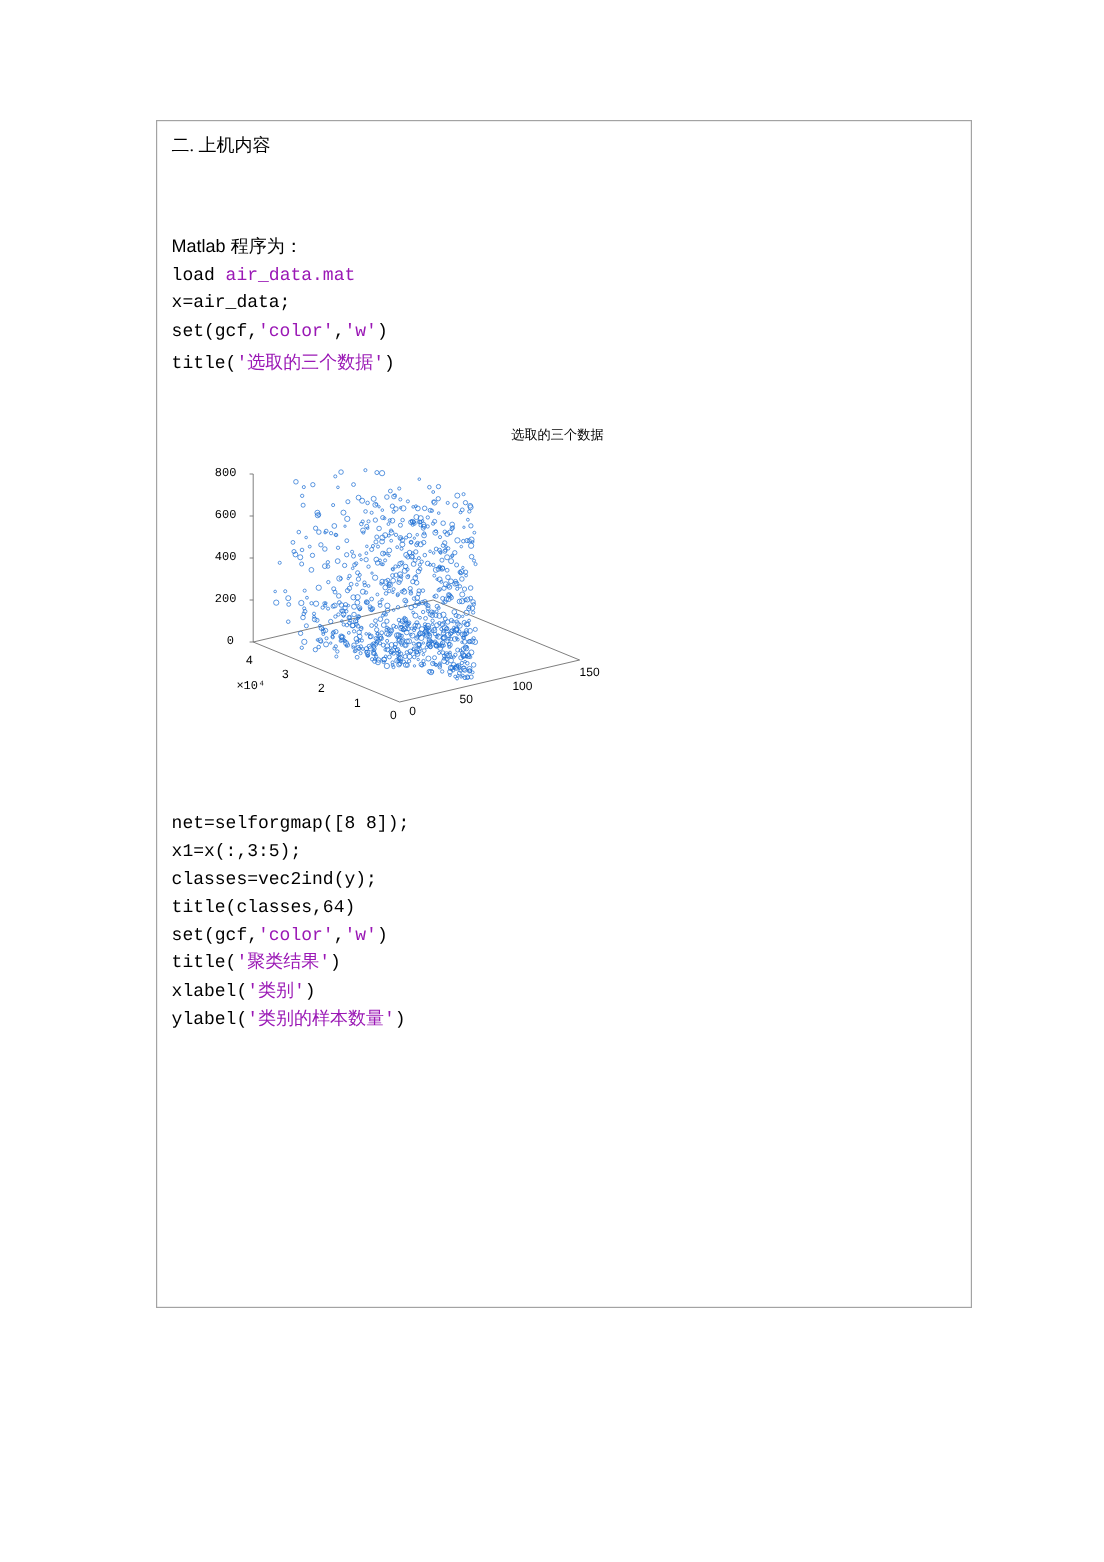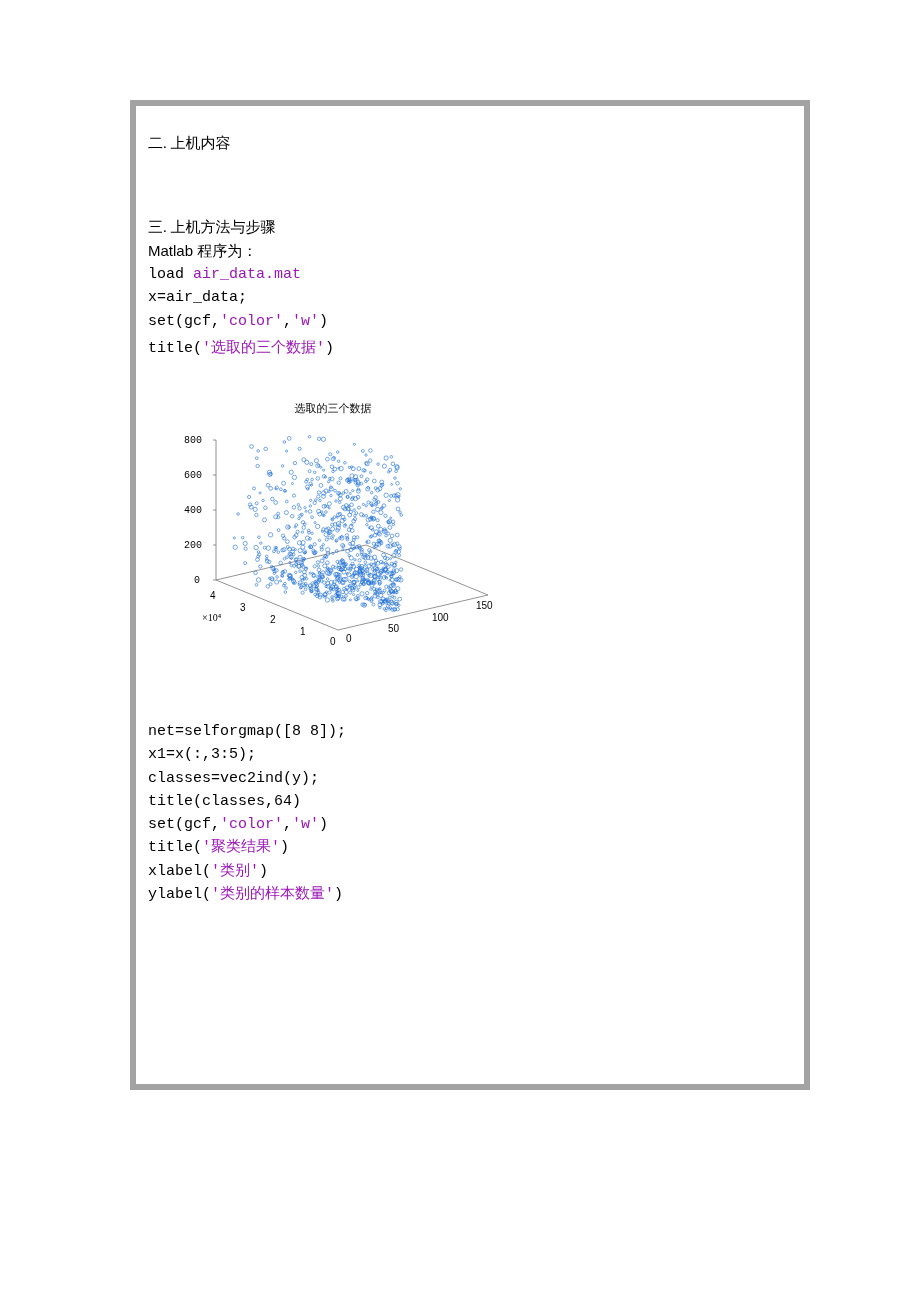--- a/index.html
+++ b/index.html
@@ -1,42 +1,41 @@
 <!DOCTYPE html>
 <html><head>
 <meta charset="utf-8">
 <style>
 body{margin:0;background:#fff;font-family:"SimSun","Microsoft YaHei",serif;font-size:15px;line-height:1.6}
 .page{width:920px;min-height:1302px;margin:0 auto;background:#fff;position:relative;padding:100px 110px 0 130px;box-sizing:border-box}
-.frame{border:6px solid #a3a3a3;padding:25px 12px 40px 12px;min-height:990px;box-sizing:border-box}
+.frame{border:1px solid #a3a3a3;padding:9px 12px 40px 12px;min-height:990px;box-sizing:border-box}
 .chinese{font-family:"SimSun",serif}
 .code{font-family:"Courier New",monospace;font-size:15px;line-height:1.55}
 .str{color:#9a18b5}
 .section{margin-bottom:30px}
 .gap{height:4px}
 .chart-wrap{margin:40px 0 50px 10px;position:relative;width:350px;height:270px}
-.chart-title{position:absolute;left:0;right:0;top:0;text-align:center;font-size:11px;font-family:"SimSun",serif}
+.chart-title{position:absolute;left:0;right:0;top:0;text-align:right;font-size:11px;font-family:"SimSun",serif}
 .axes{position:absolute;left:30px;top:30px;width:320px;height:230px}
 .zlabel{position:absolute;font-size:10px;font-family:Liberation Mono, monospace;color:#000}
 .xlabel{position:absolute;font-size:10px;font-family:Arial,sans-serif;color:#000}
 .ylabel{position:absolute;font-size:10px;font-family:Arial,sans-serif;color:#000}
-.exp{position:absolute;font-size:10px;font-family:Liberation Serif, serif}
+.exp{position:absolute;font-size:10px;font-family:Liberation Mono, monospace}
 svg{position:absolute;left:0;top:0}
 </style>
 </head>
 <body>
 
 <div class="page">
  <div class="frame">
 
   <div class="section chinese">二.   上机内容</div>
 
   <div style="height:30px"></div>
 
-  <div class="chinese">三.   上机方法与步骤</div>
   <div class="chinese" style="font-family:Arial,'SimSun',serif">Matlab 程序为：</div>
 
   <div class="code">
     <div><span>load </span><span class="str">air_data.mat</span></div>
     <div>x=air_data;</div>
     <div><span>set(gcf,</span><span class="str">'color'</span><span>,</span><span class="str">'w'</span><span>)</span></div>
     <div class="gap"></div>
     <div><span>title(</span><span class="str">'选取的三个数据'</span><span>)</span></div>
   </div>
 
@@ -972,21 +971,21 @@
       <div class="xlabel" style="left:22px;top:158px">4</div>
       <div class="xlabel" style="left:52px;top:170px">3</div>
       <div class="xlabel" style="left:82px;top:182px">2</div>
       <div class="xlabel" style="left:112px;top:194px">1</div>
       <div class="xlabel" style="left:142px;top:204px">0</div>
       <div class="exp" style="left:14px;top:180px">×10⁴</div>
 
       <div class="ylabel" style="left:158px;top:201px">0</div>
       <div class="ylabel" style="left:200px;top:191px">50</div>
       <div class="ylabel" style="left:244px;top:180px">100</div>
-      <div class="ylabel" style="left:288px;top:168px">150</div>
+      <div class="ylabel" style="left:300px;top:168px">150</div>
     </div>
   </div>
 
   <div class="code">
     <div>net=selforgmap([8 8]);</div>
     <div>x1=x(:,3:5);</div>
     <div>classes=vec2ind(y);</div>
     <div>title(classes,64)</div>
     <div><span>set(gcf,</span><span class="str">'color'</span><span>,</span><span class="str">'w'</span><span>)</span></div>
     <div><span>title(</span><span class="str">'聚类结果'</span><span>)</span></div>

